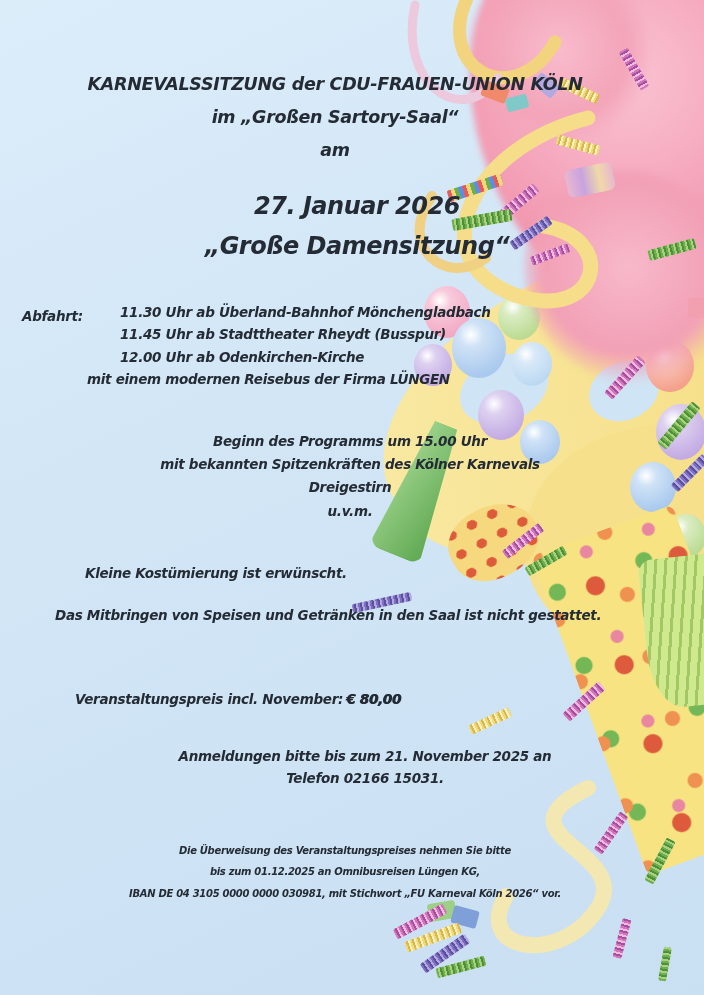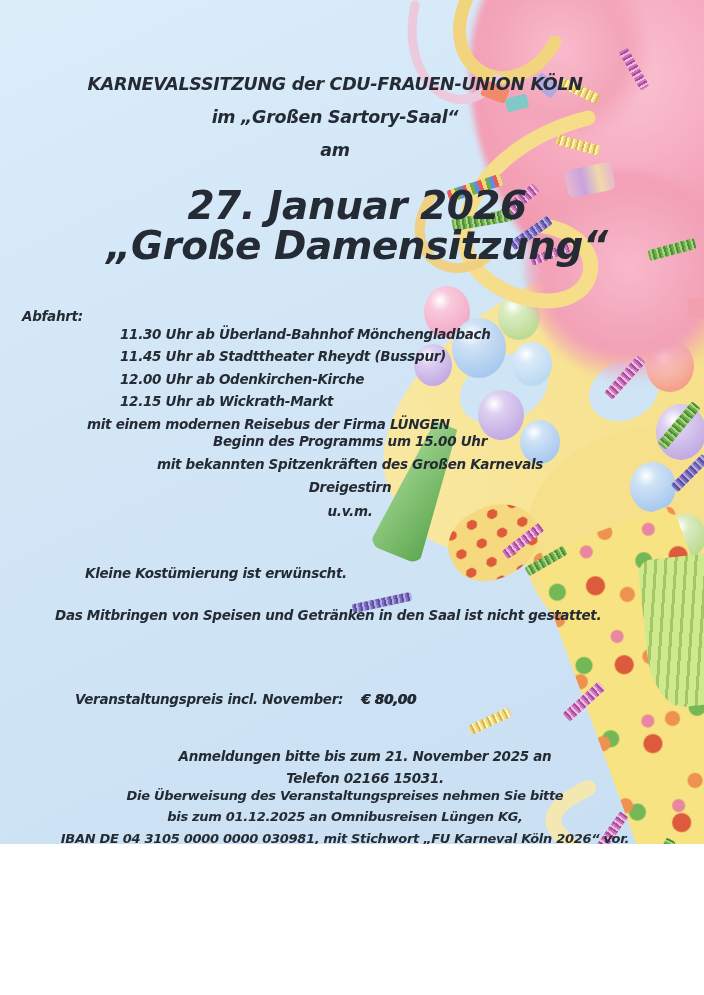--- a/index.html
+++ b/index.html
@@ -1,17 +1,17 @@
 <!DOCTYPE html>
 <html><head>
 <meta charset="utf-8">
 <style>
   html,body{margin:0;padding:0;}
   body{width:704px;height:995px;font-family:"DejaVu Sans",sans-serif;}
-  .flyer{position:relative;width:704px;height:844px;overflow:hidden;
+  .flyer{position:relative;width:704px;height:995px;overflow:hidden;
          background:linear-gradient(155deg,#dcedfa 0%,#d2e6f6 40%,#c9dff2 100%);}
   
   .deco{position:absolute;inset:0;z-index:1;}
   .abs{position:absolute;}
   .wig{border-radius:46% 54% 42% 58%;filter:blur(3px);}
   .wig1{right:-70px;top:-90px;width:300px;height:400px;transform:rotate(-8deg);
         background:radial-gradient(circle at 52% 42%,#fac4d2 0%,#f6aabf 38%,#f29bb2 60%,#ee92ab 74%,rgba(238,146,171,0) 76%);}
   .wig2{right:-30px;top:170px;width:210px;height:215px;
         background:radial-gradient(circle at 50% 45%,#f8b9ca 0%,#f2a0b6 55%,rgba(242,160,182,0) 74%);}
   .wig3{right:55px;top:-45px;width:180px;height:190px;
@@ -45,33 +45,33 @@
        border-radius:6px;background:linear-gradient(90deg,#e8b7d0,#c9a3e0 35%,#f0d9a8 70%,#e8b7d0);}
   .patch{border-radius:3px;}
   .cf{border-radius:2px;}
   .svgdeco{position:absolute;left:0;top:0;}
   
   .content{position:absolute;inset:0;z-index:5;}
   .t{position:absolute;font-style:italic;font-weight:bold;color:#242b34;
      white-space:nowrap;letter-spacing:-0.3px;}
   .center{text-align:center;}
   .header{left:15px;top:68px;width:640px;font-size:17.5px;line-height:33px;}
-  .bigdate{left:40px;top:186px;width:634px;font-size:39px;line-height:40px;letter-spacing:-0.5px;}
+  .bigdate{left:40px;top:186px;width:634px;font-size:24px;line-height:40px;letter-spacing:-0.5px;}
   .body-line{font-size:13.5px;font-style:italic;}
   .dep-label{left:22px;top:308px;font-size:13.5px;}
-  .dep-items{left:120px;top:323px;font-size:13.5px;line-height:22.4px;}
+  .dep-items{left:120px;top:301px;font-size:13.5px;line-height:22.4px;}
   .dep-items .last{margin-left:-33px;}
   .program{left:30px;top:430px;width:640px;font-size:13.5px;line-height:23.2px;}
   .note1{left:85px;top:565px;}
   .note2{left:55px;top:607px;}
   .note3{left:75px;top:648px;}
   .price{left:75px;top:691px;}
-  .over{text-shadow:0.7px 0 0 currentColor;margin-left:18px;}
+  .over{text-shadow:0.7px 0 0 currentColor;margin-left:3px;}
   .registration{left:30px;top:745px;width:670px;font-size:13.5px;line-height:22.2px;}
-  .payment{left:15px;top:785px;width:660px;font-size:13px;line-height:21.4px;}
+  .payment{left:15px;top:840px;width:660px;font-size:10px;line-height:21.4px;}
 </style>
 </head>
 <body>
 
 <div class="flyer">
 
   <div class="deco">
 
     <div class="abs mask1"></div>
     <div class="abs mask2"></div>
@@ -156,27 +156,26 @@
     <div class="t bigdate center">
       <div>27. Januar 2026</div>
       <div>„Große Damensitzung“</div>
     </div>
 
     <div class="t dep-label">Abfahrt:</div>
     <div class="t dep-items">
       <div>11.30 Uhr ab Überland-Bahnhof Mönchengladbach</div>
       <div>11.45 Uhr ab Stadttheater Rheydt (Busspur)</div>
       <div>12.00 Uhr ab Odenkirchen-Kirche</div>
-      <div>12.15 Uhr ab Wickrath-Markt</div>
       <div class="last">mit einem modernen Reisebus der Firma LÜNGEN</div>
     </div>
 
     <div class="t program center">
       <div>Beginn des Programms um 15.00 Uhr</div>
-      <div>mit bekannten Spitzenkräften des Großen Karnevals</div>
+      <div>mit bekannten Spitzenkräften des Kölner Karnevals</div>
       <div>Dreigestirn</div>
       <div>u.v.m.</div>
     </div>
 
     <div class="t body-line note1">Kleine Kostümierung ist erwünscht.</div>
     <div class="t body-line note2">Das Mitbringen von Speisen und Getränken in den Saal ist nicht gestattet.</div>
 
     <div class="t body-line price">
       <span>Veranstaltungspreis incl. November:</span><span class="over">€ 80,00</span>
     </div>

